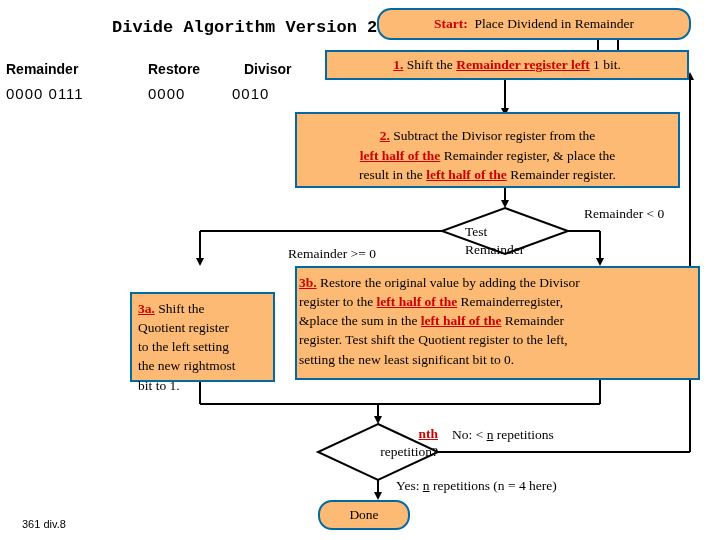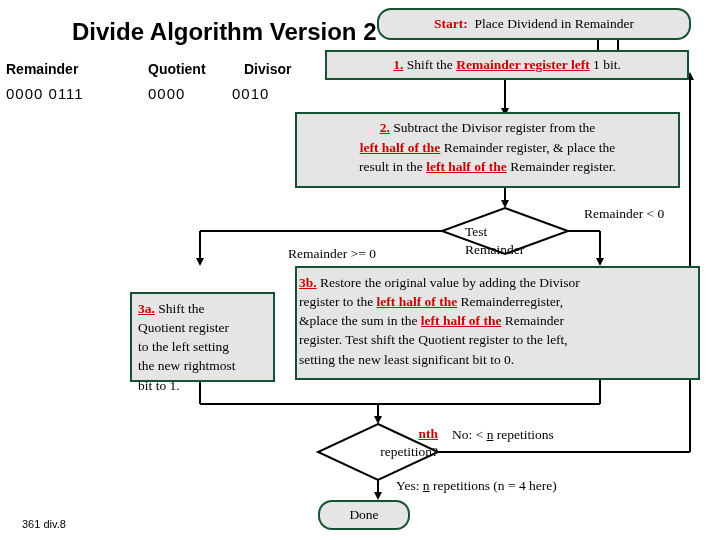--- a/index.html
+++ b/index.html
@@ -3,33 +3,33 @@
 <meta charset="utf-8">
 <style>
   html,body{margin:0;padding:0;}
   body{
     width:720px;height:540px;background:#ffffff;
     font-family:"Liberation Serif", serif;
     position:relative;overflow:hidden;color:#000;
   }
   .abs{position:absolute;}
   .title{
-    font-family:Liberation Sans, sans-serif;
-    font-weight:bold;font-size:24px;
+    font-family:Liberation Mono, monospace;
+    font-weight:bold;font-size:17px;margin-left:40px;
   }
   .hdr{
     font-family:"Liberation Sans", sans-serif;
     font-weight:bold;font-size:14px;
   }
   .mono{
     font-family:"Liberation Sans", sans-serif;
     font-size:15px;letter-spacing:1px;
   }
   .box{
-    border:2px solid #14532d;background:#e5e5e5;
+    border:2px solid #0369a1;background:#fdba74;
     text-align:center;
     font-family:"Liberation Serif", serif;
     font-size:13.5px;
   }
   .rbox{border-radius:14px;}
   .red{color:#cc0000;font-weight:bold;}
   .redu{color:#cc0000;font-weight:bold;text-decoration:underline;}
   .blku{color:#000;text-decoration:underline;}
   .ctr{display:flex;align-items:center;justify-content:center;}
   .lft{text-align:left;}
@@ -79,38 +79,38 @@
   <line x1="690" y1="452" x2="690" y2="76" stroke="#000" stroke-width="2"></line>
   <polygon points="690,72 686,80 694,80" fill="#000"></polygon>
 
   <line x1="378" y1="480" x2="378" y2="496" stroke="#000" stroke-width="2"></line>
   <polygon points="378,500 374,492 382,492" fill="#000"></polygon>
 </svg>
 
 <div class="abs title" style="left:72px;top:18px;">Divide Algorithm Version 2</div>
 
 <div class="abs hdr" style="left:6px;top:61px;">Remainder</div>
-<div class="abs hdr" style="left:148px;top:61px;">Quotient</div>
+<div class="abs hdr" style="left:148px;top:61px;">Restore</div>
 <div class="abs hdr" style="left:232px;top:61px;margin-left:12px;">Divisor</div>
 
 <div class="abs mono" style="left:6px;top:85px;">0000  0111</div>
 <div class="abs mono" style="left:148px;top:85px;">0000</div>
 <div class="abs mono" style="left:232px;top:85px;">0010</div>
 
 <div class="abs box rbox ctr" style="left:377px;top:8px;width:310px;height:28px;">
   <span class="txtline"><span class="red">Start:</span><span>&nbsp; Place Dividend in Remainder</span></span>
 </div>
 
 <div class="abs box ctr" style="left:325px;top:50px;width:360px;height:26px;">
   <span class="txtline">
     <span class="redu">1.</span><span> Shift the </span><span class="redu">Remainder register left</span><span> 1 bit.</span>
   </span>
 </div>
 
-<div class="abs box" style="left:295px;top:112px;width:385px;height:76px;padding-top:4px;box-sizing:border-box;">
+<div class="abs box" style="left:295px;top:112px;width:385px;height:76px;padding-top:12px;box-sizing:border-box;">
   <div class="txtline" style="line-height:1.45;">
     <div><span class="redu">2.</span><span> Subtract the Divisor register from the</span></div>
     <div><span class="redu">left half of the</span><span> Remainder register, &amp; place the</span></div>
     <div><span>result in the </span><span class="redu">left half of the</span><span> Remainder register.</span></div>
   </div>
 </div>
 
 <div class="abs txtline" style="left:465px;top:223px;width:80px;text-align:left;line-height:1.35;">
   <div>Test</div>
   <div>Remainder</div>

